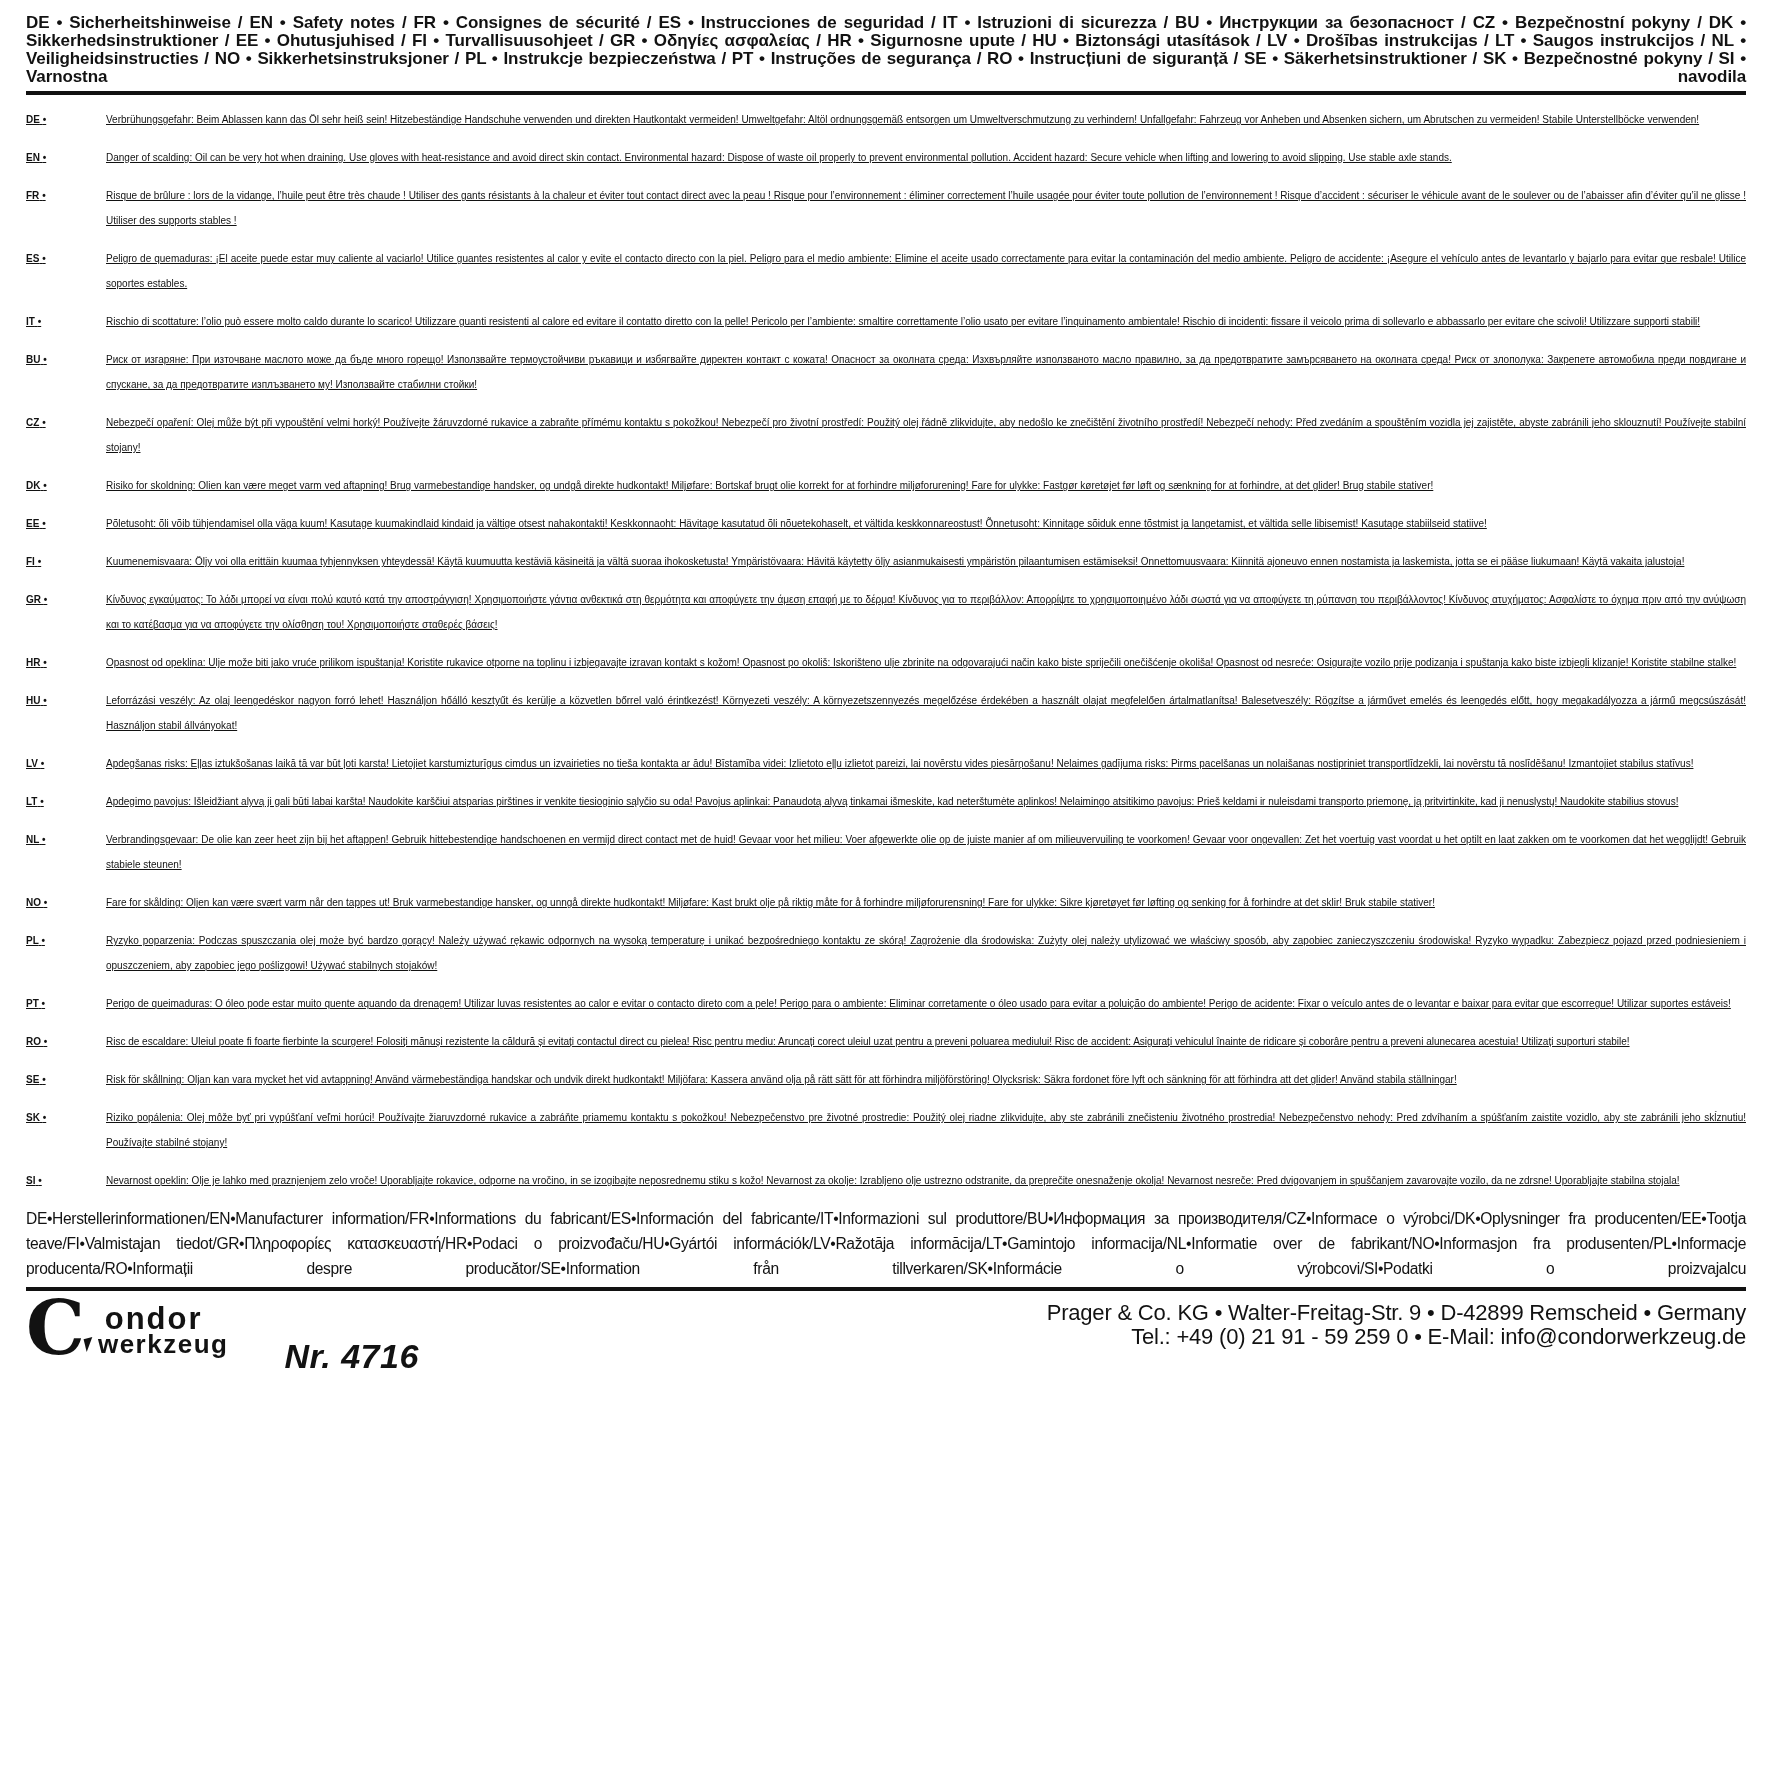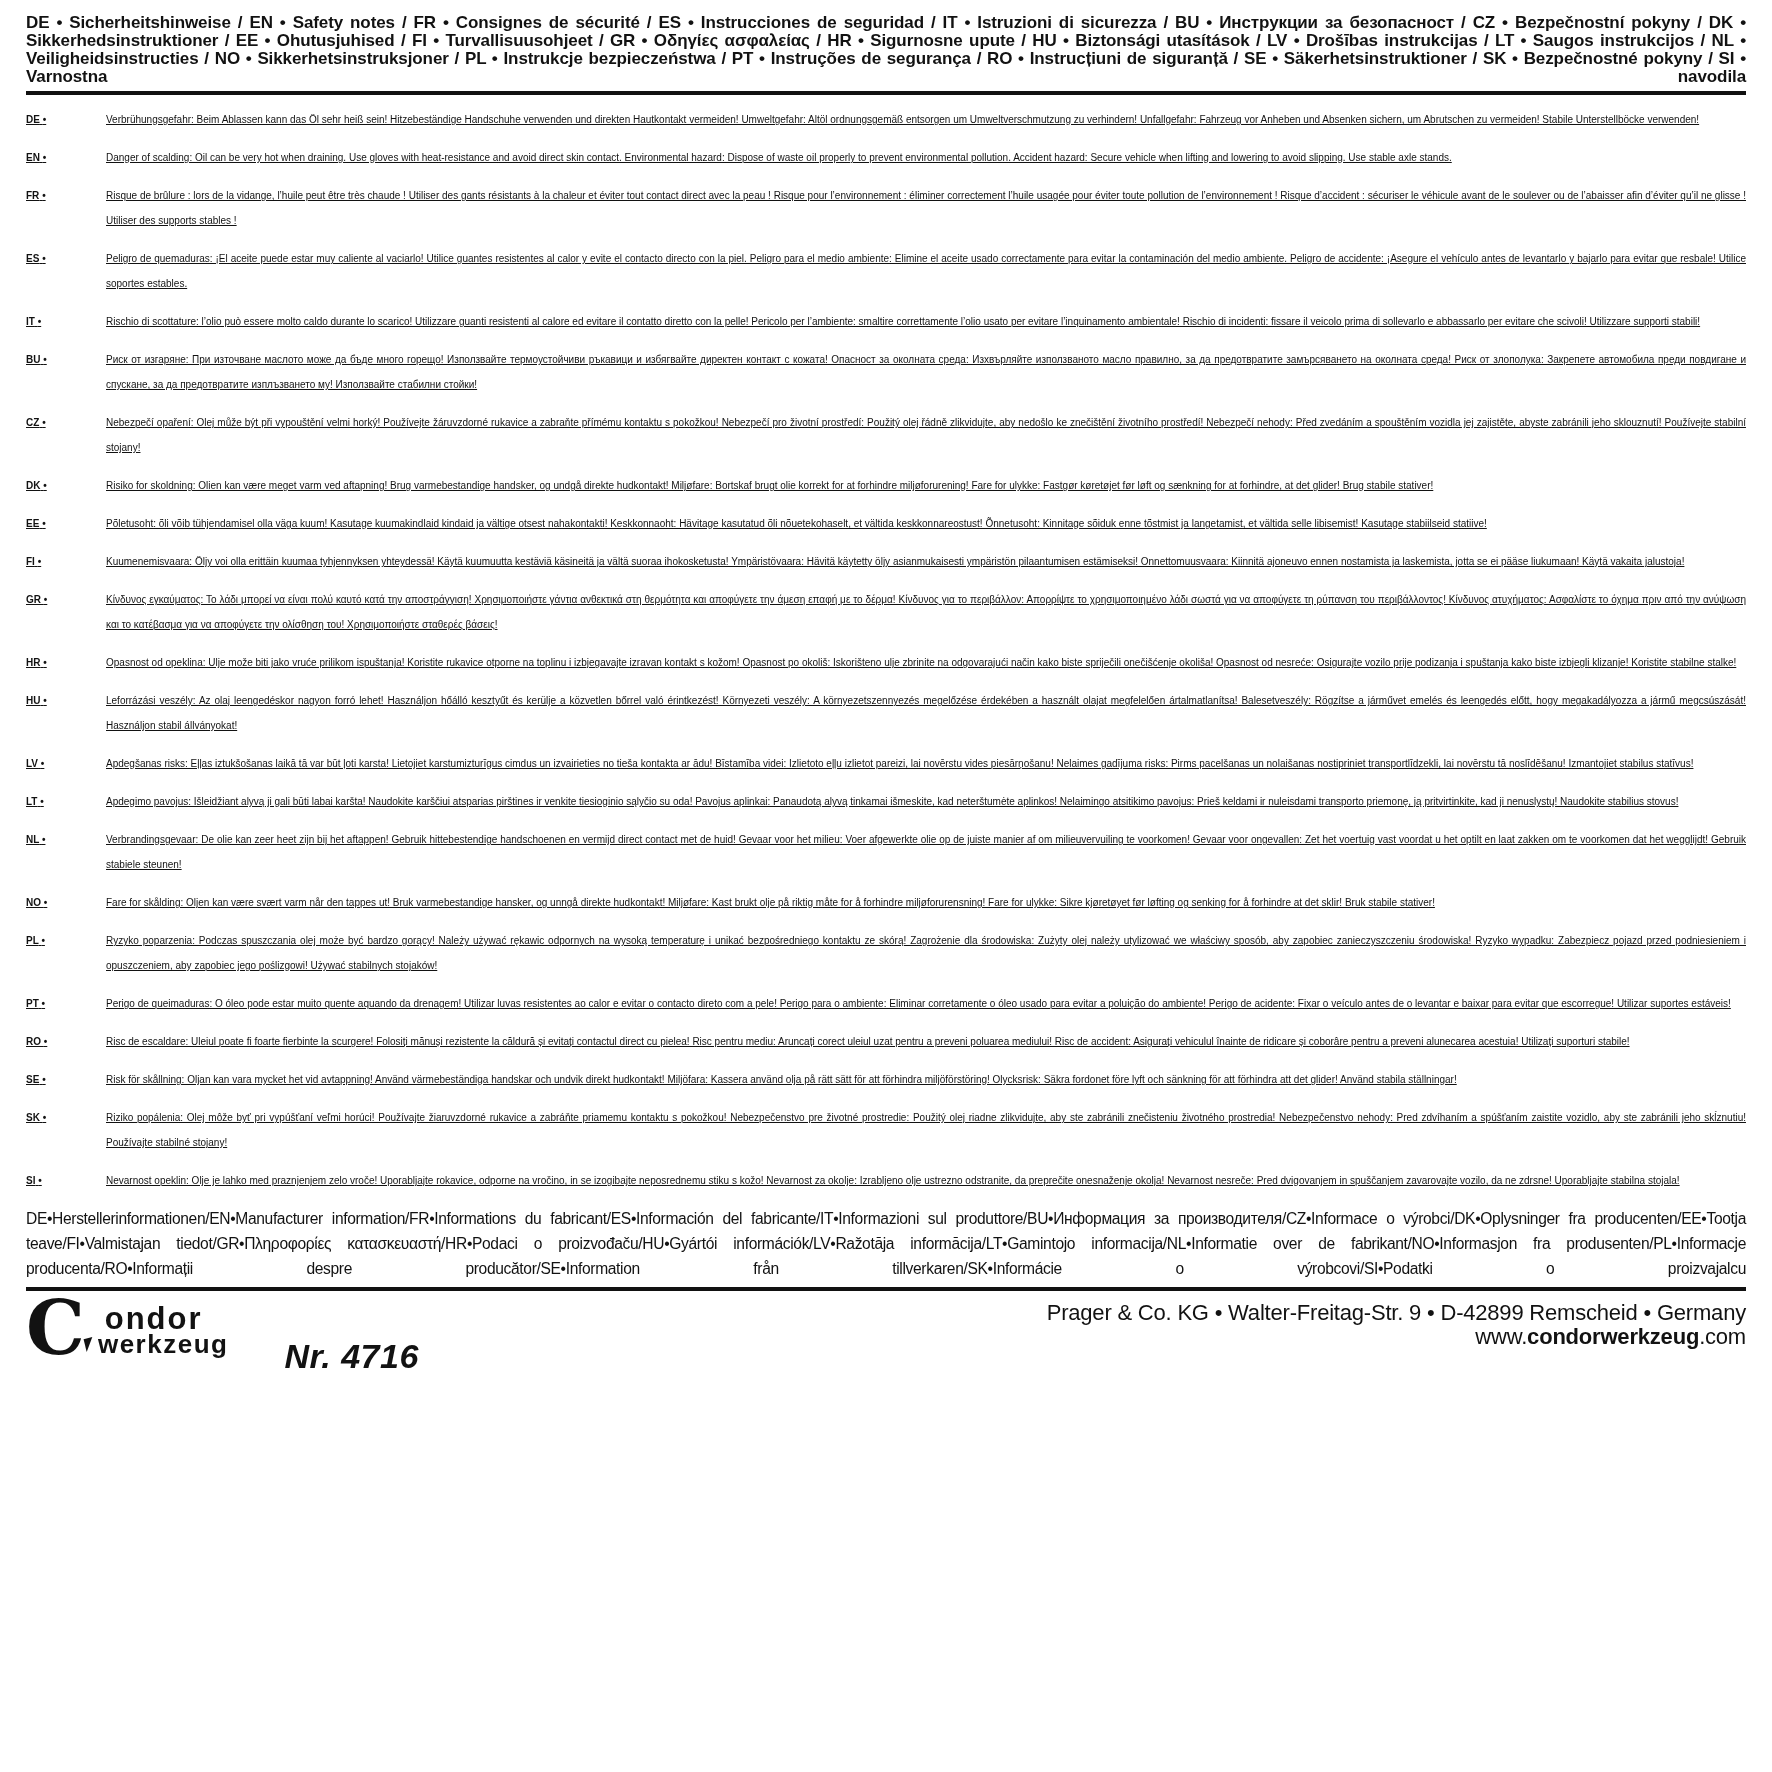--- a/index.html
+++ b/index.html
@@ -186,15 +186,15 @@
         <span class="logo-sub-row">
           <span class="swoosh"></span>
           <span class="logo-sub">werkzeug</span>
         </span>
       </span>
     </div>
     <span class="product-no">Nr. 4716</span>
   </div>
   <div class="address">
     <div>Prager &amp; Co. KG • Walter-Freitag-Str. 9 • D-42899 Remscheid • Germany</div>
-    <div><span>www.</span><span class="bold">condorwerkzeug</span><span>.com</span></div>
+    <div>Tel.: +49 (0) 21 91 - 59 259 0 • E-Mail: info@condorwerkzeug.de</div>
   </div>
 </div>
 
 </body></html>

